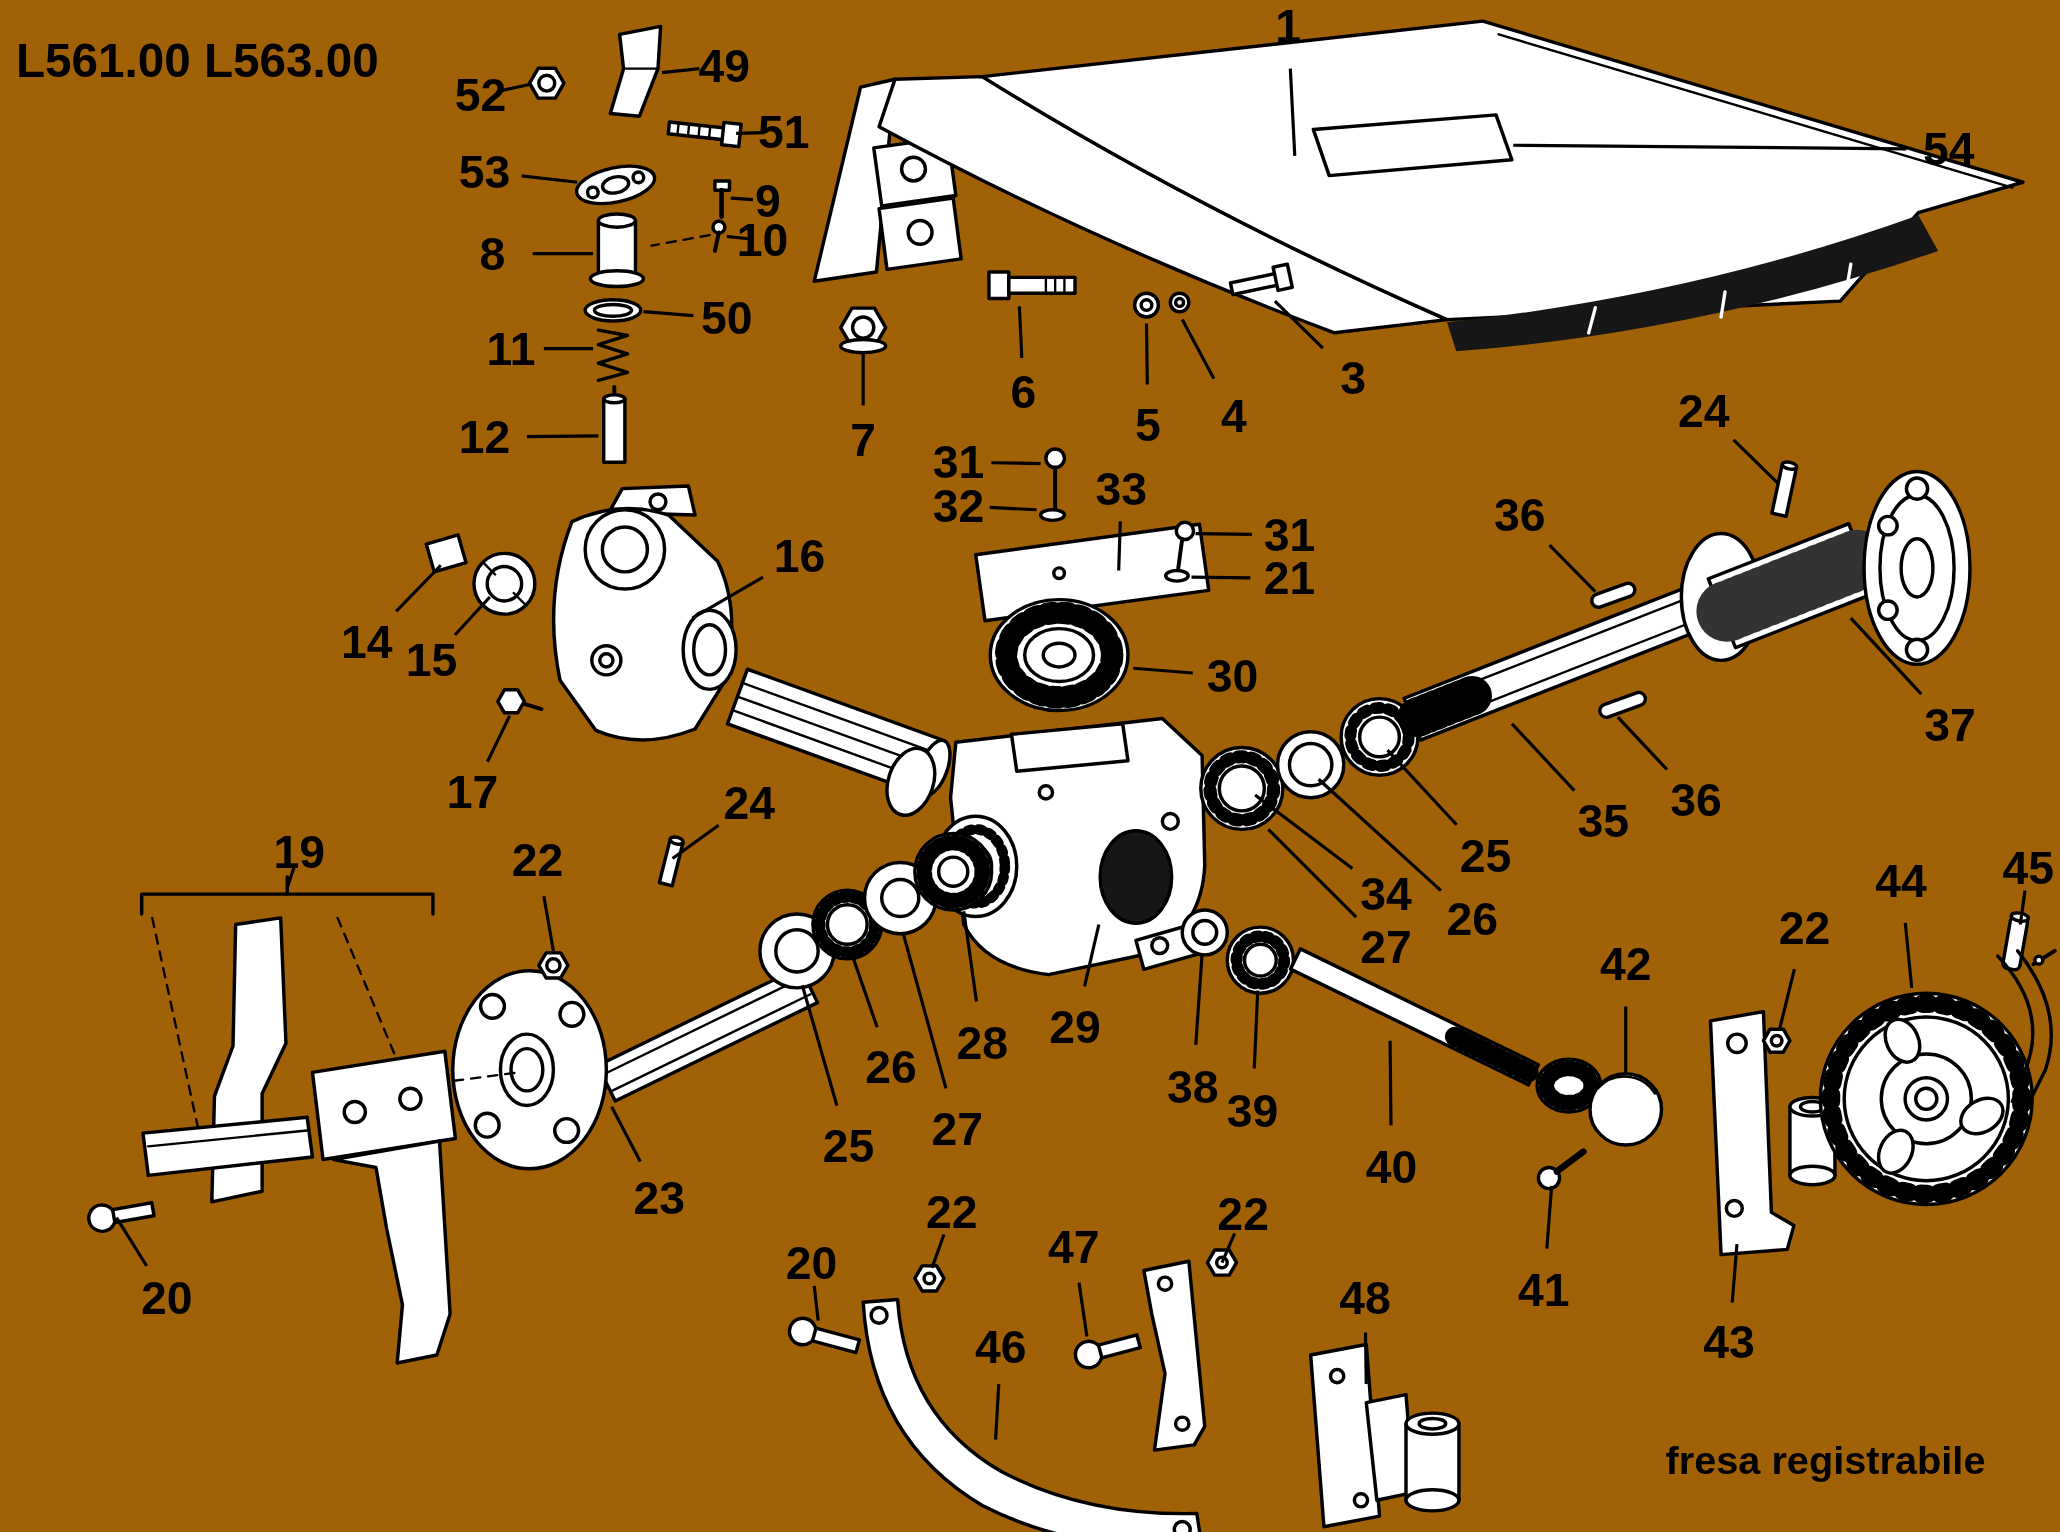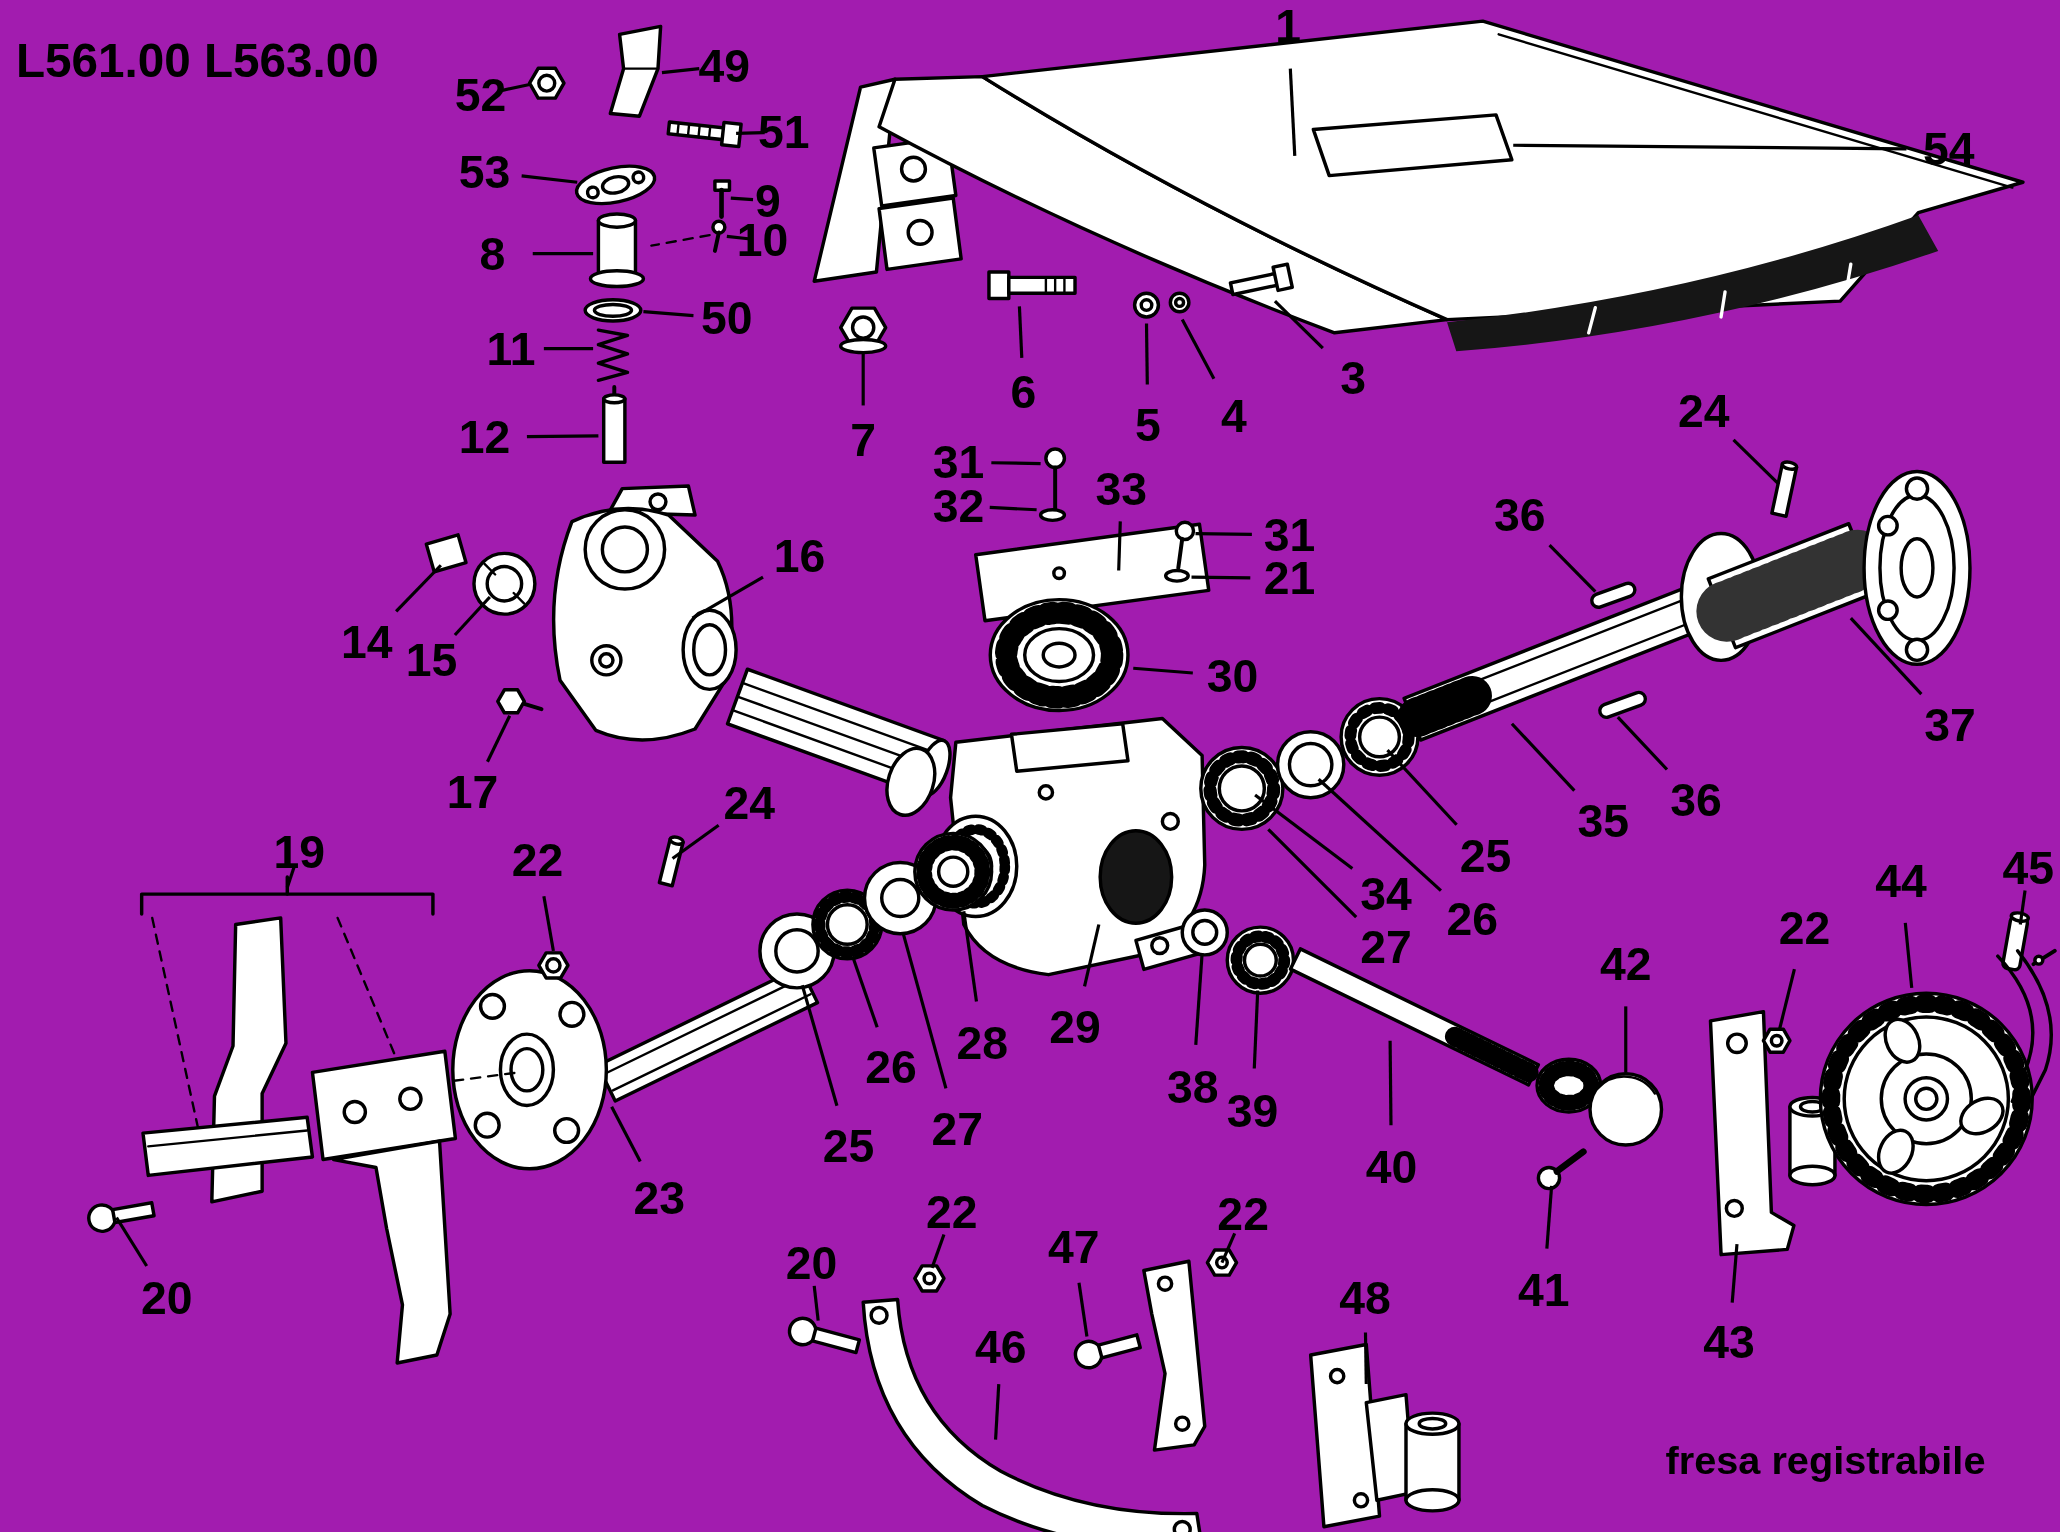--- a/index.html
+++ b/index.html
@@ -1,16 +1,16 @@
 <!DOCTYPE html>
 <html><head>
 <meta charset="utf-8">
 <style>
   html,body{margin:0;padding:0;background:#fff;}
-  .stage{position:relative;width:2060px;height:1532px;background:#a21caf;overflow:hidden;}
+  .stage{position:relative;width:2060px;height:1532px;background:#a16207;overflow:hidden;}
   svg{position:absolute;inset:0;width:100%;height:100%;}
   .callout{font:700 35px "Liberation Sans","DejaVu Sans",sans-serif;fill:#000;text-anchor:middle;dominant-baseline:central;}
   .leader{stroke:#000;stroke-width:2.4;fill:none;}
   .title-text{font:700 36px "Liberation Sans","DejaVu Sans",sans-serif;fill:#000;}
   .caption-text{font:700 30px "Liberation Sans","DejaVu Sans",sans-serif;fill:#000;}
   .art{stroke:#000;fill:#fff;stroke-width:2.6;stroke-linejoin:round;stroke-linecap:round;}
   .thin{stroke-width:1.8;fill:none;}
   .dash{stroke-dasharray:7 6;fill:none;}
 </style>
 </head>

